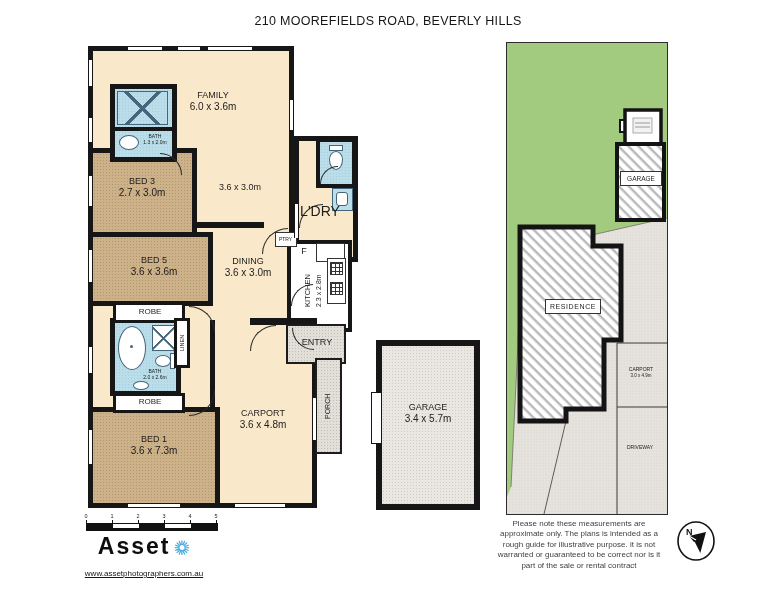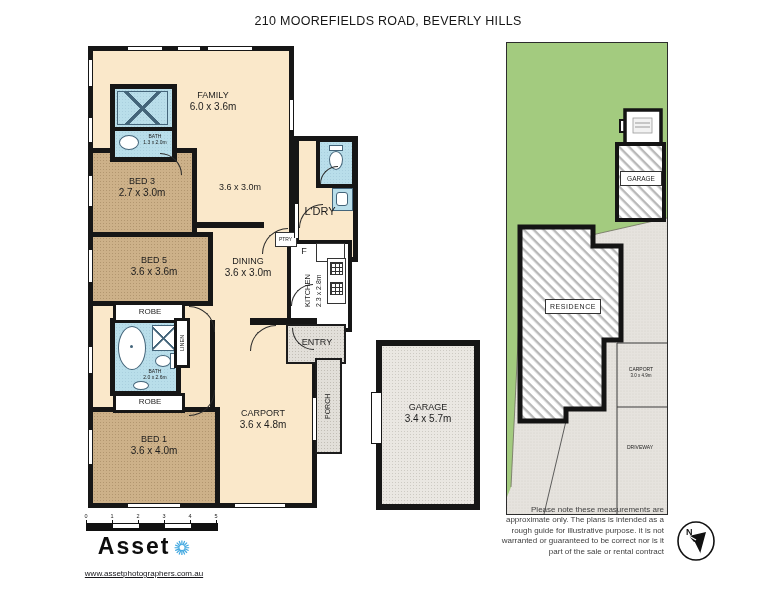--- a/index.html
+++ b/index.html
@@ -40,21 +40,21 @@
   #scalebar .tick{position:absolute;top:7px;width:1px;height:3px;background:#111;}
   #scalebar .bar{position:absolute;left:0;top:10px;width:130px;height:6px;border:1px solid #111;display:flex;}
   #scalebar .seg{flex:1;}
   
   #logo{position:absolute;left:76px;top:528px;width:136px;text-align:center;z-index:10;}
   #logo .name-row{font-size:23px;font-weight:600;letter-spacing:2px;color:#0d0d0d;line-height:36px;}
   #logo .gear{position:relative;display:inline-block;color:#41a8e0;font-size:20px;font-weight:400;vertical-align:-1px;margin-left:3px;letter-spacing:0;}
   #logo .gear::after{content:"";position:absolute;width:5px;height:5px;background:#fff;border-radius:50%;left:50%;top:50%;transform:translate(-50%,-58%);}
   #logo .tagline{font-size:12.5px;color:#8d939b;letter-spacing:.8px;margin-top:0px;}
   #logo .url{font-size:8px;color:#15151a;text-decoration:underline;margin-top:3px;display:block;}
-  #disclaimer{position:absolute;left:494px;top:505px;width:170px;font-size:8px;line-height:10.4px;color:#3f3f3f;text-align:right;z-index:10;}
+  #disclaimer{position:absolute;left:494px;top:519px;width:170px;font-size:8px;line-height:10.4px;color:#3f3f3f;text-align:center;z-index:10;}
 </style>
 </head>
 <body>
 
 <div id="canvas">
 
   <div id="title">210 MOOREFIELDS ROAD, BEVERLY HILLS</div>
 
   <div class="room cream" style="left:88px;top:46px;width:206px;height:462px;"></div>
 
@@ -159,24 +159,24 @@
     <span class="dim">2.7 x 3.0m</span>
   </div>
   <div class="lbl" style="left:116px;top:255px;width:76px;">
     <span>BED 5</span><br>
     <span class="dim">3.6 x 3.6m</span>
   </div>
   <div class="lbl" style="left:214px;top:256px;width:68px;">
     <span>DINING</span><br>
     <span class="dim">3.6 x 3.0m</span>
   </div>
-  <div class="lbl" style="left:298px;top:206px;width:44px;font-size:11px;">L'DRY</div>
+  <div class="lbl" style="left:298px;top:206px;width:44px;font-size:14px;">L'DRY</div>
   <div class="lbl" style="left:116px;top:434px;width:76px;">
     <span>BED 1</span><br>
-    <span class="dim">3.6 x 4.0m</span>
+    <span class="dim">3.6 x 7.3m</span>
   </div>
   <div class="lbl" style="left:230px;top:408px;width:66px;">
     <span>CARPORT</span><br>
     <span class="dim">3.6 x 4.8m</span>
   </div>
   <div class="lbl" style="left:294px;top:337px;width:46px;">ENTRY</div>
   <div class="lbl small" style="left:120px;top:306px;width:60px;">ROBE</div>
   <div class="lbl small" style="left:120px;top:396px;width:60px;">ROBE</div>
   <div class="lbl vtext" style="left:177px;top:324px;height:38px;font-size:5.5px;">LINEN</div>
   <div class="lbl vtext" style="left:322px;top:378px;height:56px;font-size:7px;">PORCH</div>

